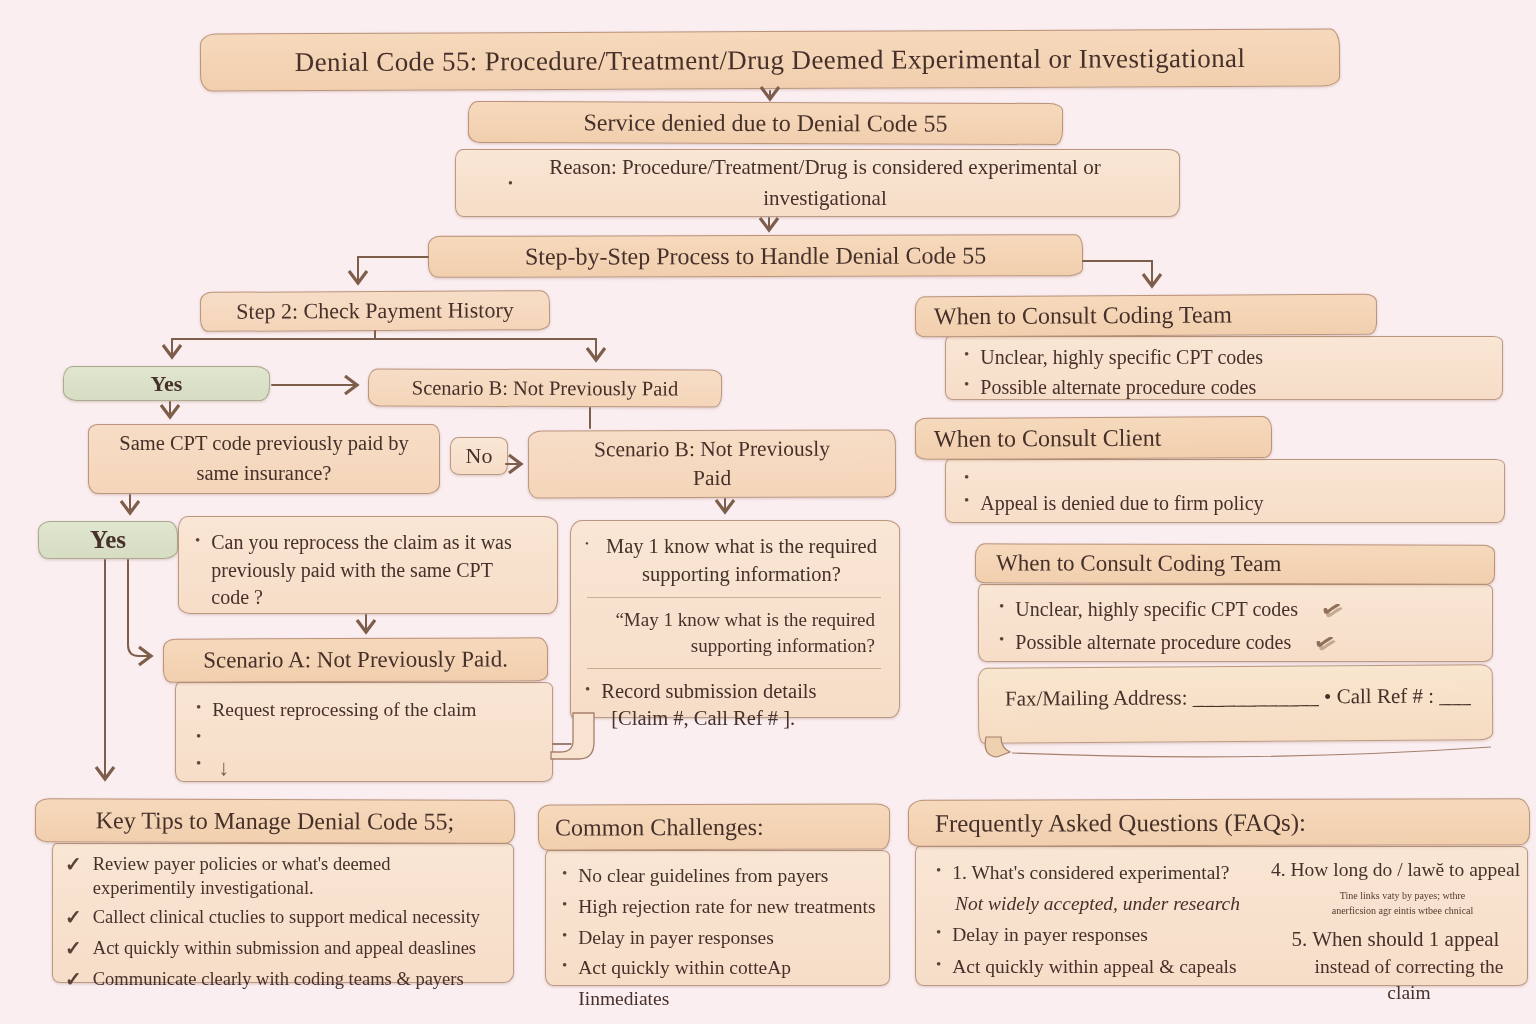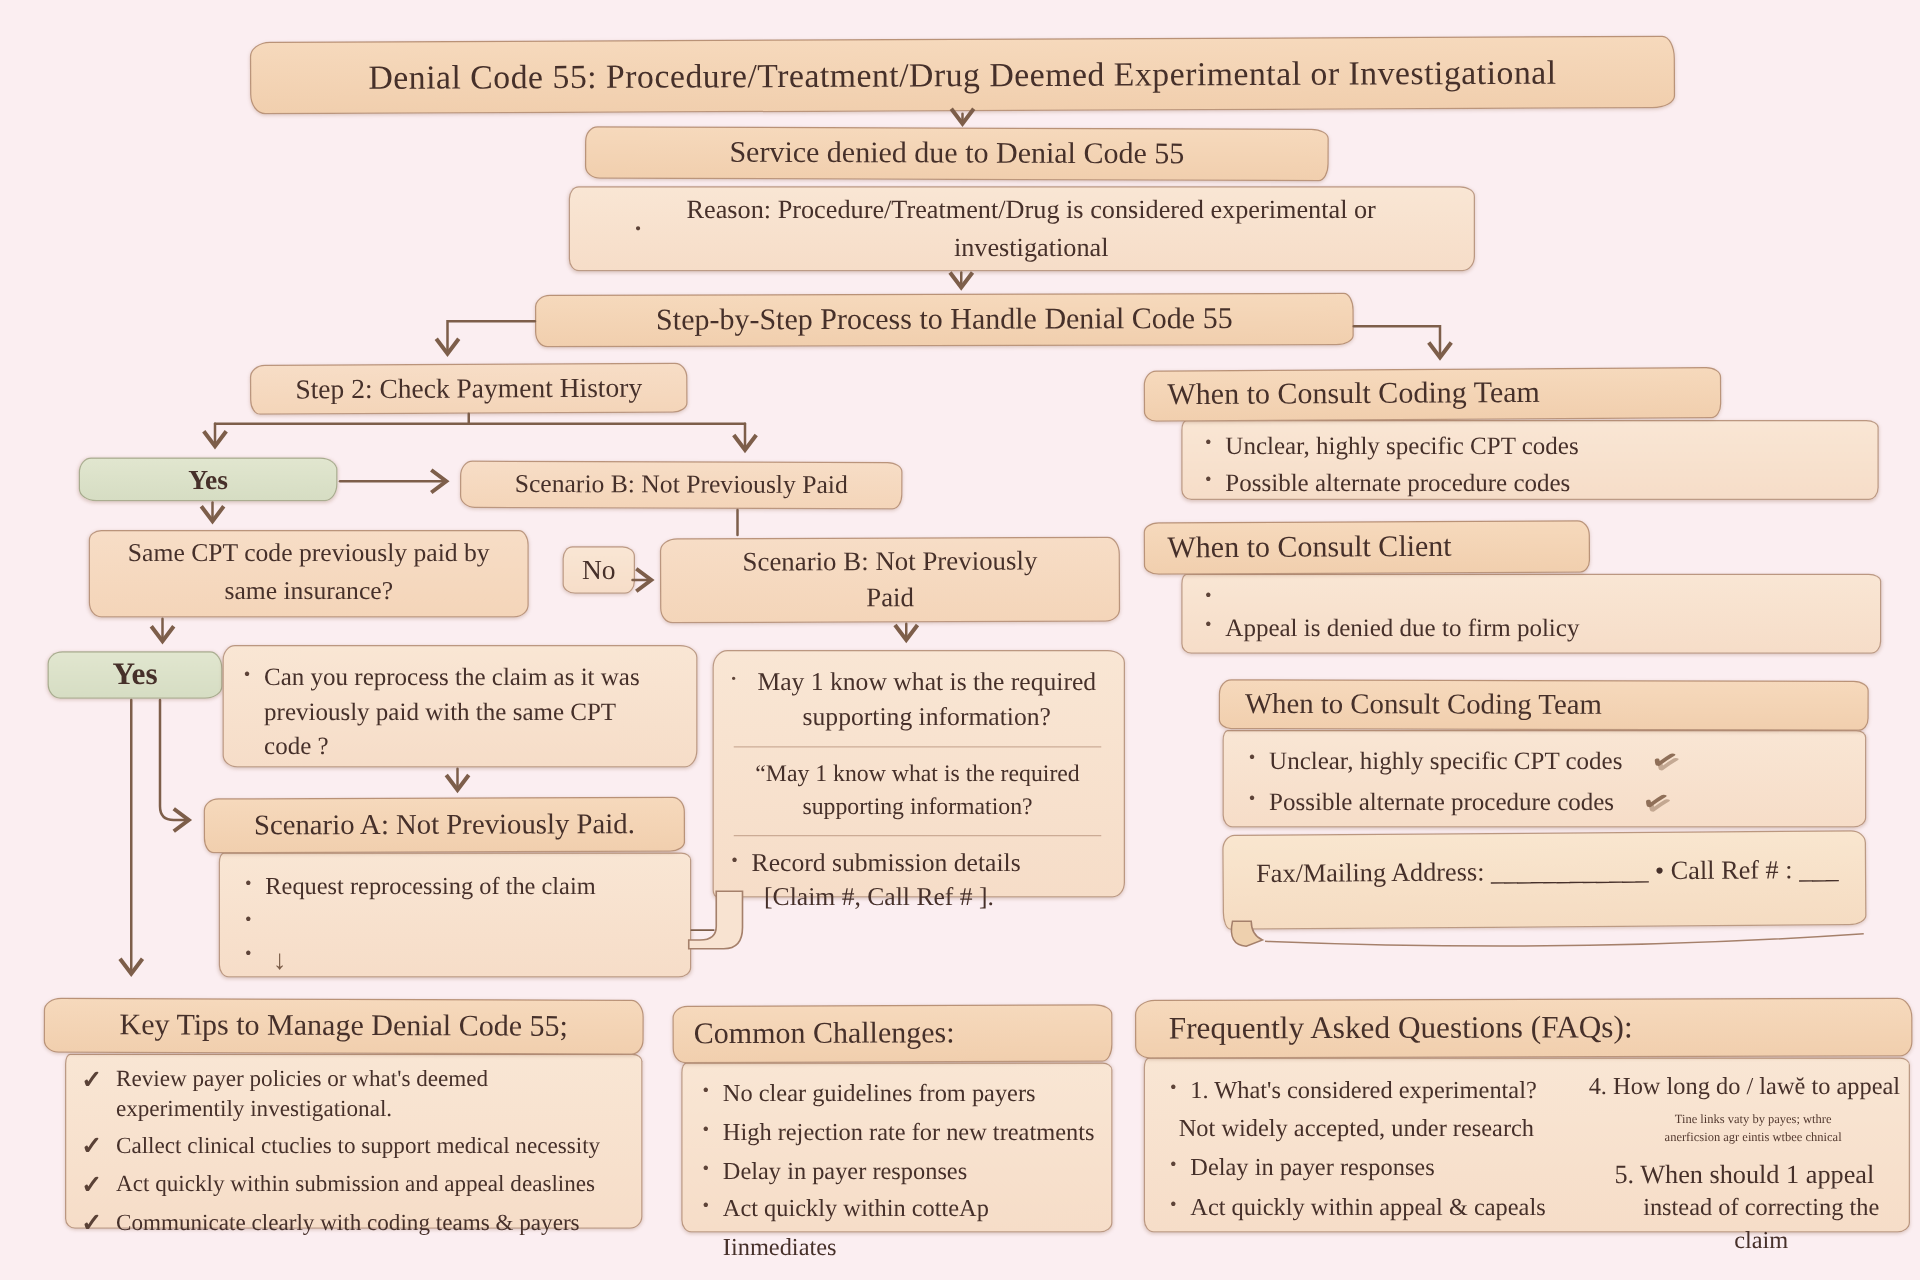--- a/index.html
+++ b/index.html
@@ -95,21 +95,21 @@
   </div>
 
   <div class="bx green ctr t-h2" style="left:63px;top:366px;width:207px;height:35px;border-radius:10px 14px 10px 14px/12px 10px 14px 10px;font-weight:bold;">
     <span>Yes</span>
   </div>
 
   <div class="bx hdl ctr" style="left:368px;top:369px;width:354px;height:38px;border-radius:10px 12px 8px 12px/12px 8px 12px 10px;font-size:20.5px;transform:rotate(.2deg);">
     <span>Scenario B: Not Previously Paid</span>
   </div>
 
-  <div class="bx hdl ctr" style="left:71px;top:424px;width:352px;height:70px;border-radius:10px 8px 12px 10px/8px 12px 10px 12px;font-size:20.5px;line-height:1.45;padding:0 28px;">
+  <div class="bx hdl ctr" style="left:88px;top:424px;width:352px;height:70px;border-radius:10px 8px 12px 10px/8px 12px 10px 12px;font-size:20.5px;line-height:1.45;padding:0 28px;">
     <span>Same CPT code previously paid by same insurance?</span>
   </div>
 
   <div class="bx bd ctr t-h2" style="left:450px;top:437px;width:58px;height:38px;border-radius:8px 10px 8px 10px/10px 8px 10px 8px;">
     <span>No</span>
   </div>
 
   <div class="bx hdl ctr" style="left:528px;top:430px;width:368px;height:68px;border-radius:14px 10px 12px 10px/10px 14px 10px 12px;font-size:21.5px;line-height:1.35;padding:0 44px;transform:rotate(-.2deg);">
     <span>Scenario B: Not Previously Paid</span>
   </div>
@@ -141,21 +141,21 @@
       <span class="da">↓</span>
     </div>
   </div>
 
   <div class="bx bd" style="left:570px;top:520px;width:330px;height:198px;border-radius:12px 14px 10px 4px/14px 10px 12px 6px;padding:12px 16px 0 14px;font-size:20.5px;line-height:1.35;">
     <div class="li" style="text-align:center;">
       <span class="b bsm">•</span>
       <span>May 1 know what is the required supporting information?</span>
     </div>
     <div class="rule"></div>
-    <div style="text-align:center;font-size:19px;padding:0 8px;">“May 1 know what is the required supporting information?</div>
+    <div style="text-align:right;font-size:19px;padding:0 8px;">“May 1 know what is the required supporting information?</div>
     <div class="rule"></div>
     <div class="li" style="margin-top:2px;">
       <span class="b">•</span>
       <span>
         <span>Record submission details</span><br>
         <span style="display:inline-block;margin-left:10px;">[Claim #, Call Ref # ].</span>
       </span>
     </div>
   </div>
 
@@ -252,21 +252,21 @@
 
   <div class="bx hd" style="left:908px;top:799px;width:622px;height:47px;border-radius:16px 12px 10px 12px/12px 16px 12px 10px;font-size:25px;display:flex;align-items:center;padding-left:26px;transform:rotate(-.15deg);">
     <span>Frequently Asked Questions (FAQs):</span>
   </div>
   <div class="bx bd" style="left:915px;top:846px;width:613px;height:140px;border-radius:4px 8px 10px 8px/8px 6px 8px 10px;padding:10px 0 0 0;">
     <div style="position:absolute;left:20px;top:10px;width:320px;font-size:19.5px;line-height:1.6;">
       <div class="li">
         <span class="b">•</span>
         <span>1. What's considered experimental?</span>
       </div>
-      <div style="margin-left:7px;">Not widely accepted, under research</div>
+      <div style="margin-left:19px;font-style:italic;">Not widely accepted, under research</div>
       <div class="li">
         <span class="b">•</span>
         <span>Delay in payer responses</span>
       </div>
       <div class="li">
         <span class="b">•</span>
         <span>Act quickly within appeal &amp; capeals</span>
       </div>
     </div>
     <div style="position:absolute;left:352px;top:10px;width:255px;font-size:19.5px;line-height:1.35;text-align:center;">

